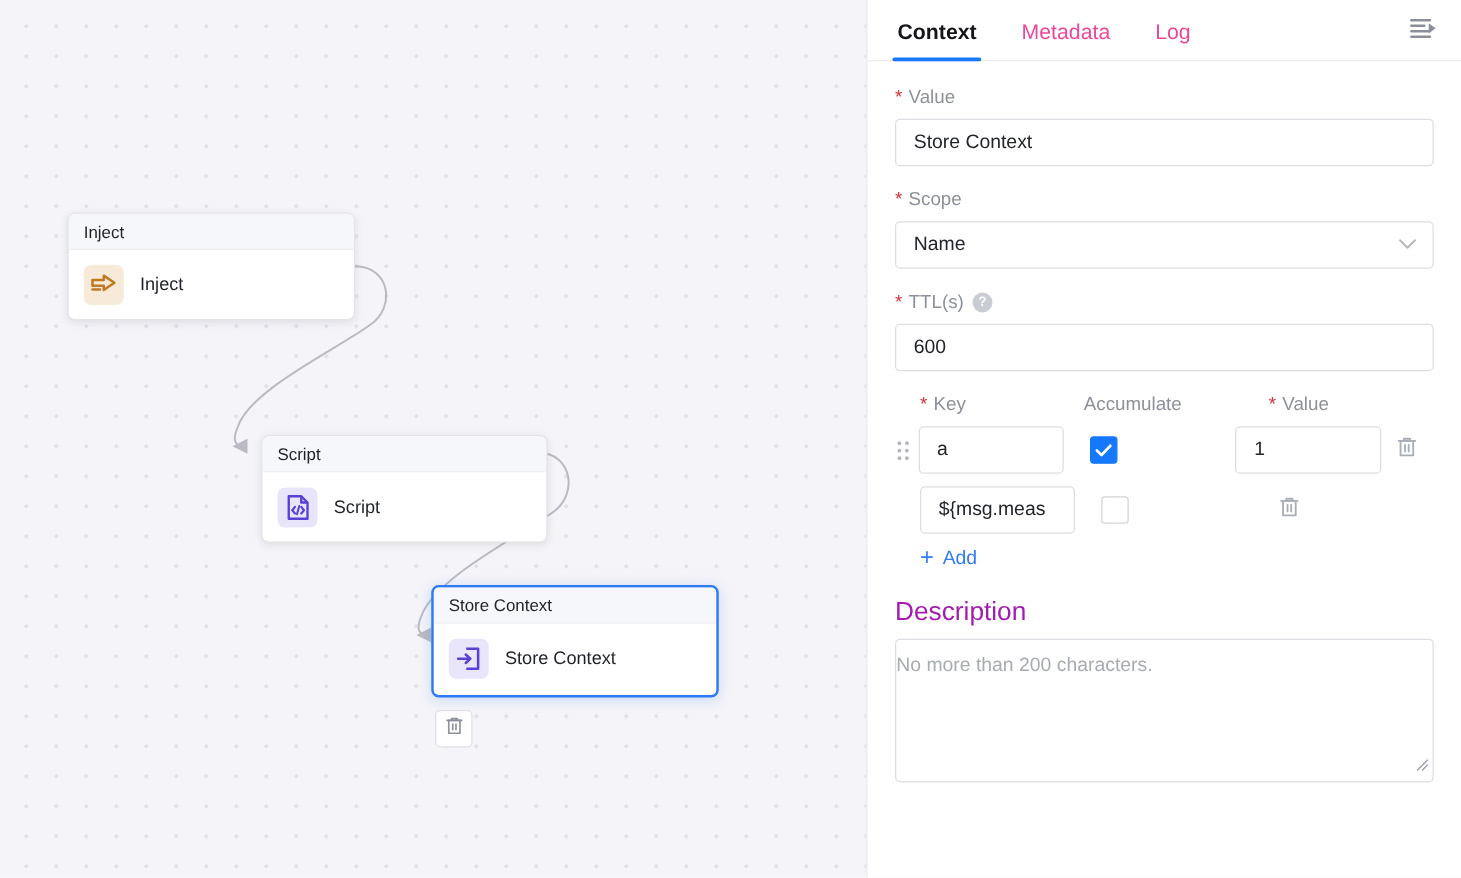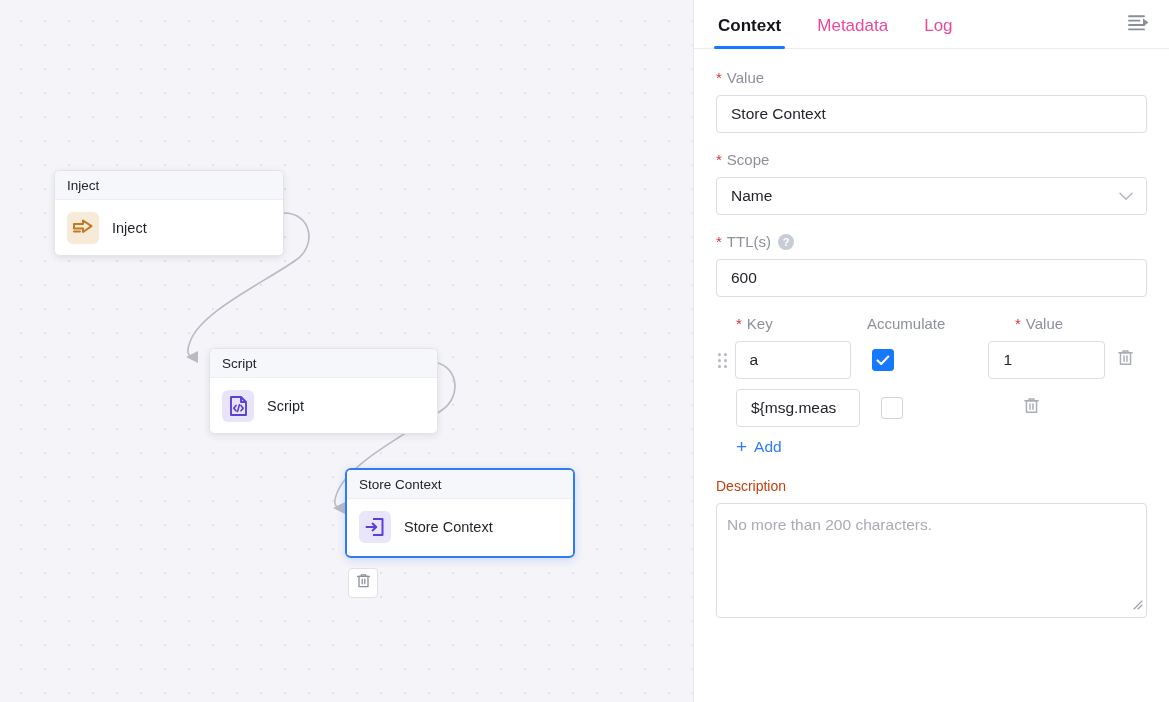--- a/index.html
+++ b/index.html
@@ -182,27 +182,27 @@
     width: 46px; display: flex; align-items: center; justify-content: center;
     cursor: pointer;
   }
   .add-link {
     display: flex; align-items: center;
     color: #2f7bf6; font-size: 15.5px;
     margin: 4px 0 0 20px; cursor: pointer;
   }
   .add-link .plus { font-size: 19px; margin-right: 7px; line-height: 1; font-weight: 500; }
 
-  .desc-label { font-size: 14px; color: #c2410c; margin: 22px 0 9px 0; }
+  .desc-label { font-size: 21px; color: #a21caf; margin: 22px 0 9px 0; }
   .textarea {
     position: relative;
     width: 100%; height: 115px;
     border: 1px solid #dcdde2; border-radius: 4px;
     background: #fff;
-    padding: 12px 10px;
+    padding: 12px 0;
     font-size: 15.5px; color: #a8abb4;
     font-family: "Liberation Sans", sans-serif;
     overflow: hidden;
   }
   .resize-grip { position: absolute; right: 3px; bottom: 3px; }
 </style>
 </head>
 <body>
 
 <div class="app">

